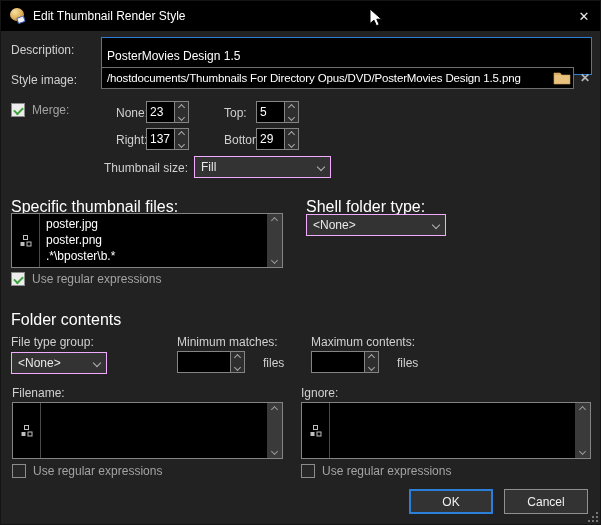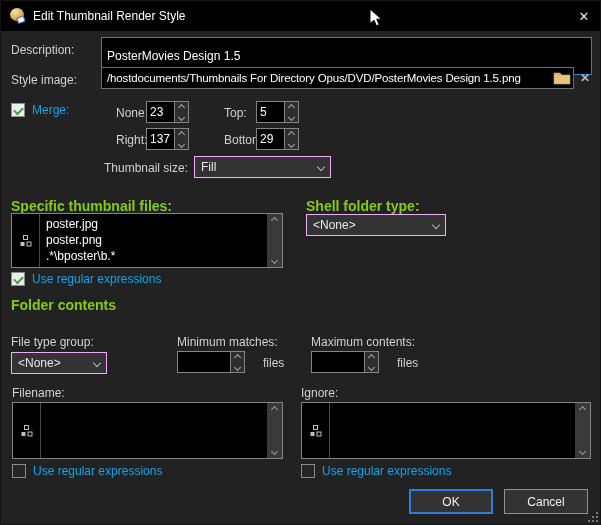--- a/index.html
+++ b/index.html
@@ -9,41 +9,41 @@
     font-family:"Liberation Sans",sans-serif;color:#d0d0d0;overflow:hidden;
     border:1px solid #141414;
   }
   
   #titlebar{position:absolute;left:0;top:0;width:601px;height:30px;background:#000;}
   #app-icon{position:absolute;left:8px;top:6px;width:18px;height:18px;}
   #title-text{position:absolute;left:32px;top:0;height:30px;line-height:30px;font-size:12px;color:#ffffff;}
   #close-btn{position:absolute;right:0;top:0;width:36px;height:30px;display:flex;align-items:center;justify-content:center;font-size:13px;color:#e8e8e8;cursor:default;}
   
   .lbl{position:absolute;font-size:12px;color:#d0d0d0;white-space:nowrap;}
-  .hdr{position:absolute;font-size:14px;font-weight:bold;color:#84cc16;white-space:nowrap;}
+  .hdr{position:absolute;font-size:16px;font-weight:normal;color:#ffffff;white-space:nowrap;}
   .txtfield{position:absolute;background:#000;border:1px solid #6e6e6e;color:#fff;font-family:"Liberation Sans",sans-serif;font-size:12px;padding:0 5px;outline:none;}
   .focused{border:1px solid #2c7fd8;}
   
   .dd{position:absolute;height:22px;background:#333333;border:1px solid #f0abfc;display:flex;align-items:center;padding:0 6px;font-size:12px;color:#e8e8e8;}
   .dd .dd-label{flex:1;white-space:nowrap;overflow:hidden;}
   .chev{display:inline-block;width:6px;height:6px;border-left:1px solid #b5b5b5;border-top:1px solid #b5b5b5;}
   .chev.up{transform:rotate(45deg);}
   .chev.dn{transform:rotate(225deg);}
   
   .spin{position:absolute;height:22px;border:1px solid #848484;background:#000;display:flex;}
   .spin input{flex:1;min-width:0;background:#000;border:none;outline:none;color:#fff;font-family:"Liberation Sans",sans-serif;font-size:12px;padding:0 3px;}
   .spin-btns{width:14px;display:flex;flex-direction:column;background:#2e2e2e;border-left:1px solid #848484;}
   .spin-btns .sb{flex:1;display:flex;align-items:center;justify-content:center;}
   .spin-btns .chev{width:5px;height:5px;border-color:#aaaaaa;}
   
   .cbrow{position:absolute;display:flex;align-items:center;gap:7px;}
   .cb{width:14px;height:14px;border:1px solid #8c8c8c;background:#262626;position:relative;flex:none;}
   .cb.checked{background:#ededed;}
   .cb.checked::after{content:"";position:absolute;left:2px;top:3px;width:7px;height:4px;border-left:2px solid #3fa33c;border-bottom:2px solid #3fa33c;transform:rotate(-45deg);}
-  .cb-lbl{font-size:12px;color:#0ea5e9;white-space:nowrap;}
+  .cb-lbl{font-size:12px;color:#a3a3a3;white-space:nowrap;}
   
   .listbox{position:absolute;background:#000;border:1px solid #848484;display:flex;}
   .lb-iconcol{width:28px;display:flex;align-items:center;justify-content:center;border-right:1px solid #4a4a4a;}
   .lb-items{flex:1;padding:2px 0 0 6px;overflow:hidden;}
   .lb-item{font-size:12px;color:#ffffff;line-height:16px;white-space:nowrap;}
   .lb-scroll{width:15px;background:#3a3a3a;display:flex;flex-direction:column;justify-content:space-between;align-items:center;padding:4px 0;}
   .lb-scroll .chev{width:5px;height:5px;border-color:#9a9a9a;}
   
   .btn{position:absolute;width:84px;height:25px;background:#333333;color:#f0f0f0;font-size:12px;display:flex;align-items:center;justify-content:center;cursor:default;}
   #ok-btn{border:2px solid #2c7fd8;}
@@ -185,21 +185,21 @@
     <span class="cb checked"></span>
     <span class="cb-lbl">Use regular expressions</span>
   </div>
 
   <span class="hdr" style="left:305px;top:197px;">Shell folder type:</span>
   <div class="dd" style="left:305px;top:213px;width:140px;">
     <span class="dd-label">&lt;None&gt;</span>
     <i class="chev dn"></i>
   </div>
 
-  <span class="hdr" style="left:10px;top:296px;">Folder contents</span>
+  <span class="hdr" style="left:10px;top:310px;">Folder contents</span>
 
   <span class="lbl" style="left:10px;top:334px;">File type group:</span>
   <div class="dd" style="left:10px;top:351px;width:96px;">
     <span class="dd-label">&lt;None&gt;</span>
     <i class="chev dn"></i>
   </div>
 
   <span class="lbl" style="left:176px;top:334px;">Minimum matches:</span>
   <div class="spin" style="left:176px;top:350px;width:68px;">
     <input value="" style="">

